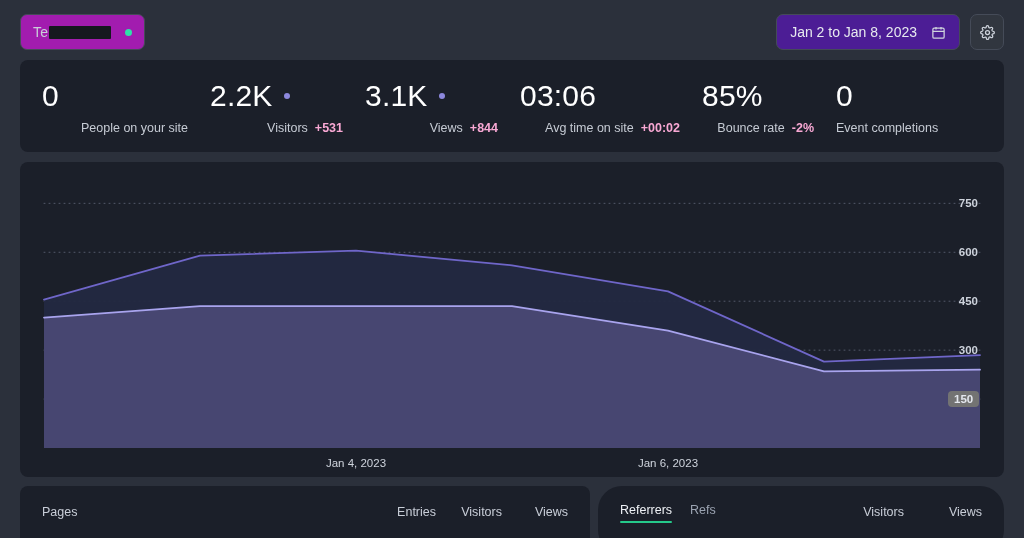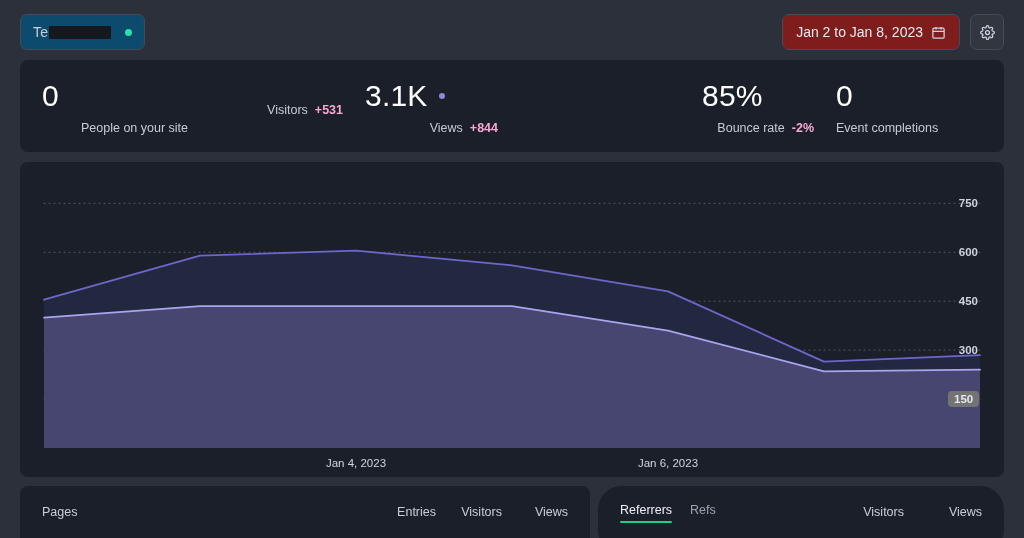--- a/index.html
+++ b/index.html
@@ -14,37 +14,37 @@
   
   .topbar {
     position: absolute; left: 20px; top: 12px;
     width: 984px; height: 40px;
     display: flex; align-items: center; justify-content: space-between;
   }
   .site-picker {
     display: flex; align-items: center; gap: 14px;
     height: 36px; padding: 0 12px;
     border: 1px solid #454b58; border-radius: 7px;
-    background: #0c4a6e;
+    background: #a21caf;
   }
   .site-name {
     font-size: 14px; color: #c9ced8; letter-spacing: .2px;
     display: flex; align-items: center;
   }
   .redact {
     display: inline-block; width: 62px; height: 13px;
     background: #15181f; border-radius: 1px; margin-left: 1px;
   }
   .status-dot { width: 7px; height: 7px; border-radius: 50%; background: #2fe0a8; }
 
   .top-right { display: flex; align-items: center; gap: 10px; }
   .daterange {
-    display: flex; align-items: center; gap: 8px;
+    display: flex; align-items: center; gap: 14px;
     height: 36px; padding: 0 13px;
-    border: 1px solid #454b58; border-radius: 7px; background: #7f1d1d;
+    border: 1px solid #454b58; border-radius: 7px; background: #4c1d95;
     font-size: 14px; color: #e7eaef;
   }
   .icon-btn {
     width: 34px; height: 36px;
     display: flex; align-items: center; justify-content: center;
     border: 1px solid #454b58; border-radius: 7px; background: #31363f;
   }
   svg { display: block; }
 
   
@@ -148,38 +148,49 @@
     <div class="stat">
       <div class="stat-top">
         <span class="stat-value">0</span>
       </div>
       <div class="stat-bottom">
         <span class="stat-label">People on your site</span>
       </div>
     </div>
 
     <div class="stat">
+      <div class="stat-top">
+        <span class="stat-value">2.2K</span>
+        <span class="series-dot"></span>
+      </div>
       <div class="stat-bottom">
         <span class="stat-label">Visitors</span>
         <span class="stat-delta">+531</span>
       </div>
     </div>
 
     <div class="stat">
       <div class="stat-top">
         <span class="stat-value">3.1K</span>
         <span class="series-dot"></span>
       </div>
       <div class="stat-bottom">
         <span class="stat-label">Views</span>
         <span class="stat-delta">+844</span>
       </div>
     </div>
 
     <div class="stat">
+      <div class="stat-top">
+        <span class="stat-value">03:06</span>
+      </div>
+      <div class="stat-bottom">
+        <span class="stat-label">Avg time on site</span>
+        <span class="stat-delta">+00:02</span>
+      </div>
     </div>
 
     <div class="stat">
       <div class="stat-top">
         <span class="stat-value">85%</span>
       </div>
       <div class="stat-bottom">
         <span class="stat-label">Bounce rate</span>
         <span class="stat-delta">-2%</span>
       </div>

